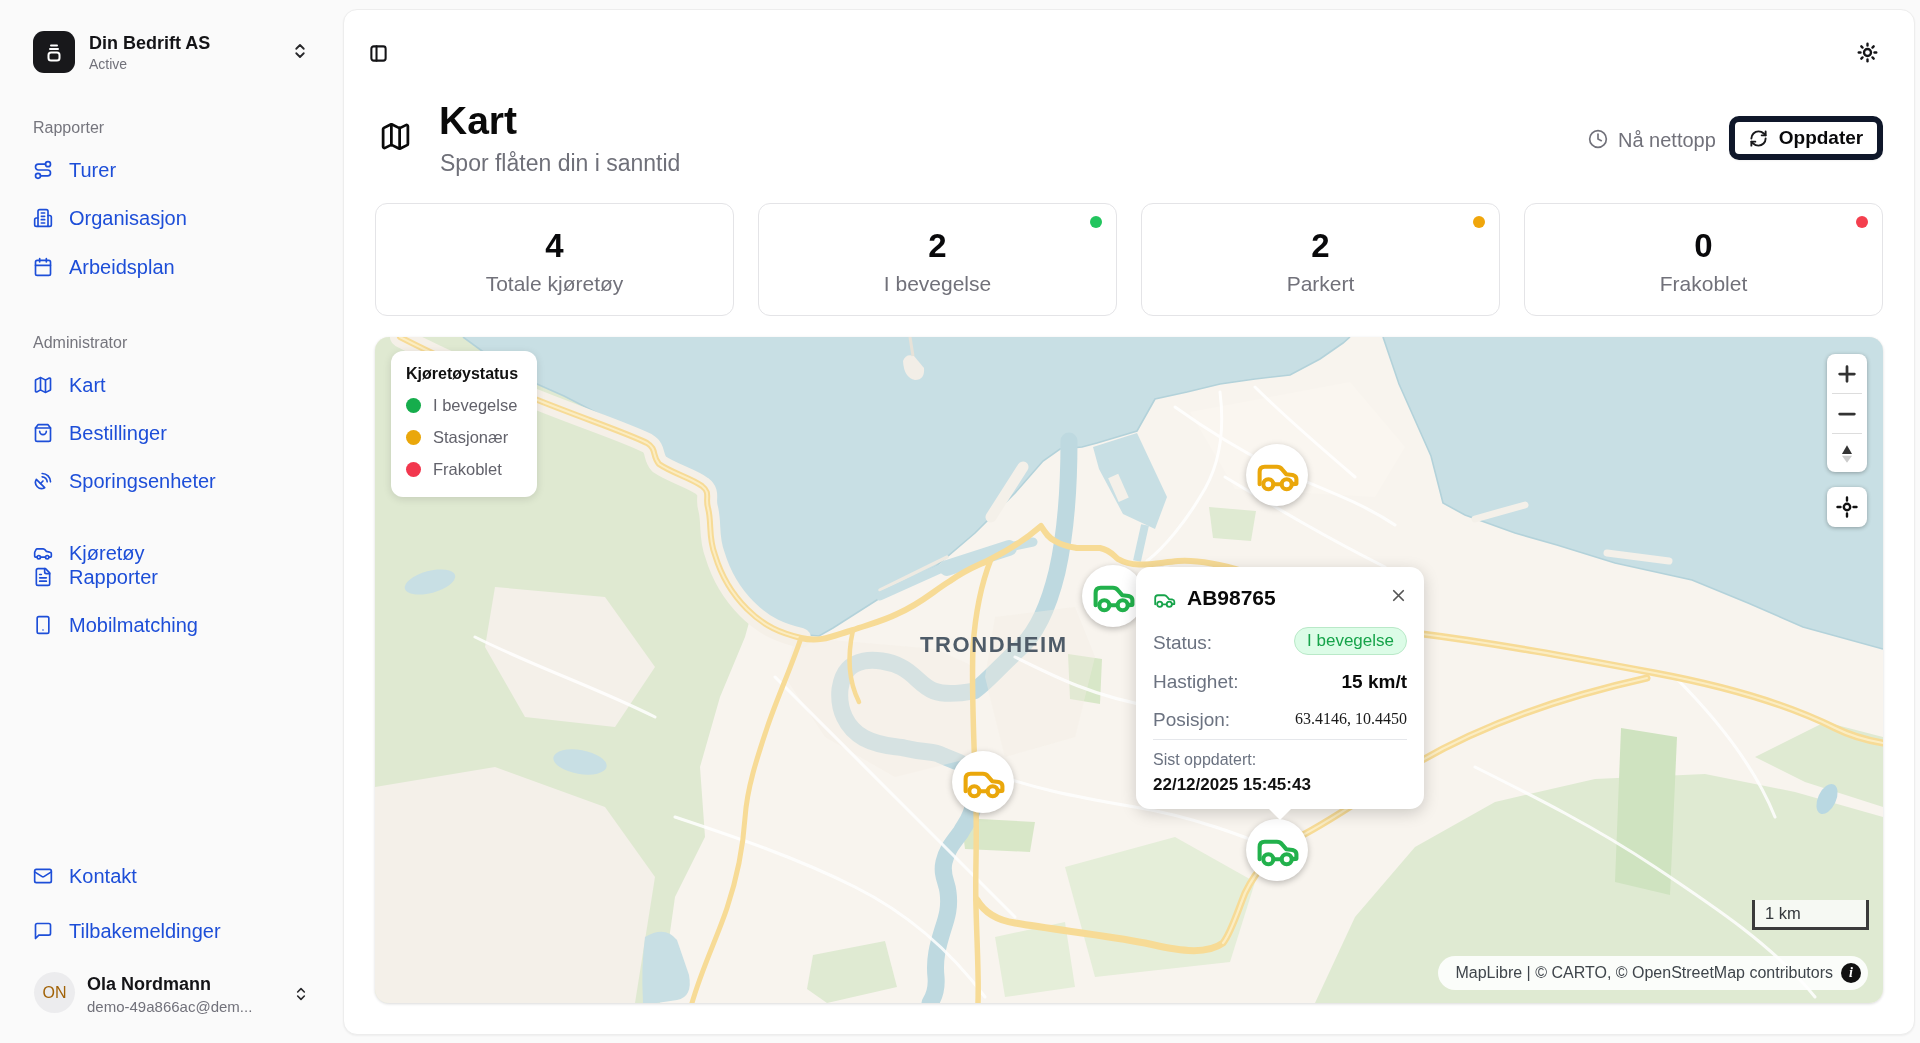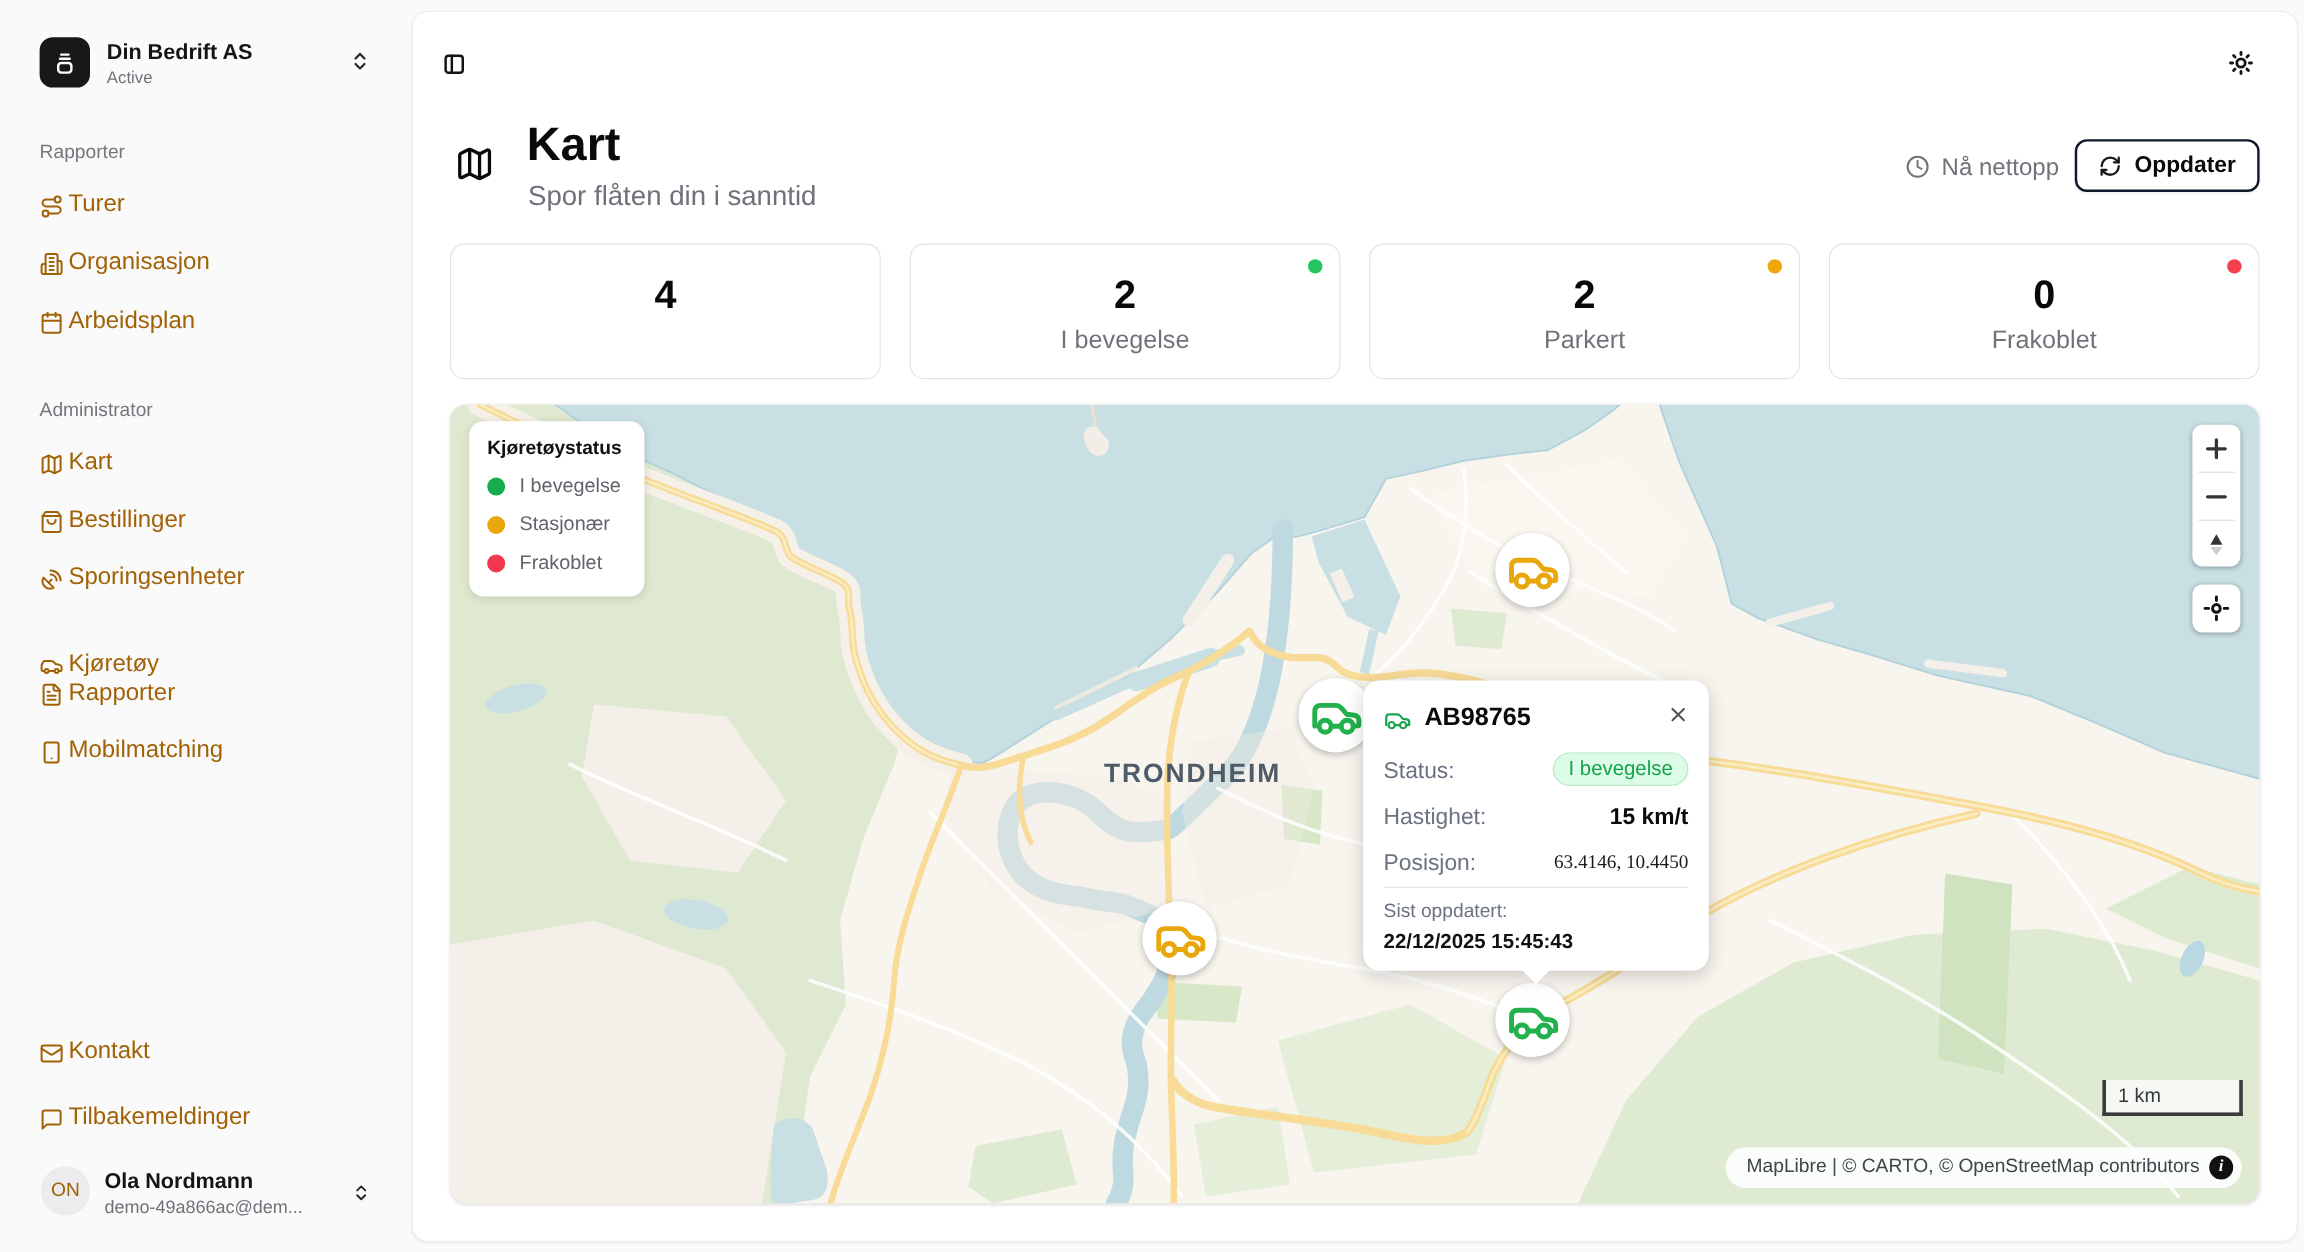--- a/index.html
+++ b/index.html
@@ -3,21 +3,21 @@
 <meta charset="utf-8">
 <style>
   * { margin:0; padding:0; box-sizing:border-box; }
   html,body { width:1920px; height:1043px; overflow:hidden; background:#fafafa;
     font-family:"Liberation Sans", sans-serif; color:#141417; position:relative; }
   .abs { position:absolute; }
   svg.ic { display:block; stroke:currentColor; fill:none; stroke-width:2; stroke-linecap:round; stroke-linejoin:round; }
 
   
   .side-label { color:#75757d; font-size:16px; }
-  .mi { position:absolute; left:33px; height:24px; display:flex; align-items:flex-end; gap:4px; color:#a16207; font-size:20px; }
+  .mi { position:absolute; left:33px; height:24px; display:flex; align-items:center; gap:16px; color:#1d4ed8; font-size:20px; }
   .mi svg { width:20px; height:20px; flex:none; }
 
   
   .panel { position:absolute; left:343px; top:9px; width:1572px; height:1026px; background:#fff;
     border:1px solid #ededed; border-radius:14px; box-shadow:0 1px 2px rgba(0,0,0,.05); }
 
   .card { position:absolute; top:203px; width:359px; height:113px; background:#fff;
     border:1px solid #e4e4e7; border-radius:12px; text-align:center; }
   .card .num { font-size:33px; font-weight:700; color:#09090b; margin-top:23px; }
   .card .lbl { font-size:21px; color:#71717a; margin-top:7px; }
@@ -215,32 +215,33 @@
 <div class="abs" style="left:439px;top:99px;font-size:39px;font-weight:700;color:#0a0a0a;">Kart</div>
 <div class="abs" style="left:440px;top:150px;font-size:23px;color:#6f7079;">Spor flåten din i sanntid</div>
 
 <div class="abs" style="left:1588px;top:129px;color:#71717a;">
     <svg class="ic" viewBox="0 0 24 24" style="width:20px;height:20px;">
       <circle cx="12" cy="12" r="10"></circle>
       <polyline points="12 6 12 12 16 14"></polyline>
     </svg>
   </div>
 <div class="abs" style="left:1618px;top:129px;font-size:20px;color:#71717a;">Nå nettopp</div>
-<div class="abs" style="left:1729px;top:116px;width:154px;height:44px;background:#fff;border:2px solid #0f172a;border-radius:10px;box-shadow:0 1px 2px rgba(0,0,0,.05);display:flex;align-items:center;justify-content:center;gap:11px;">
+<div class="abs" style="left:1729px;top:116px;width:154px;height:44px;background:#fff;border:6px solid #0f172a;border-radius:10px;box-shadow:0 1px 2px rgba(0,0,0,.05);display:flex;align-items:center;justify-content:center;gap:11px;">
   <svg class="ic" viewBox="0 0 24 24" style="width:19px;height:19px;color:#18181b;stroke-width:2.4;">
       <path d="M3 12a9 9 0 0 1 9-9 9.75 9.75 0 0 1 6.74 2.74L21 8"></path>
       <path d="M21 3v5h-5"></path>
       <path d="M21 12a9 9 0 0 1-9 9 9.75 9.75 0 0 1-6.74-2.74L3 16"></path>
       <path d="M3 21v-5h5"></path>
     </svg>
   <span style="font-size:19px;font-weight:700;color:#09090b;">Oppdater</span>
 </div>
 
 <div class="card" style="left:375px;">
     <div class="num">4</div>
+    <div class="lbl">Totale kjøretøy</div>
   </div>
 <div class="card" style="left:758px;">
     <div class="num">2</div>
     <div class="lbl">I bevegelse</div>
     <i class="dot" style="right:14px;top:12px;background:#22c55e;"></i>
   </div>
 <div class="card" style="left:1141px;">
     <div class="num">2</div>
     <div class="lbl">Parkert</div>
     <i class="dot" style="right:14px;top:12px;background:#f0a60b;"></i>

